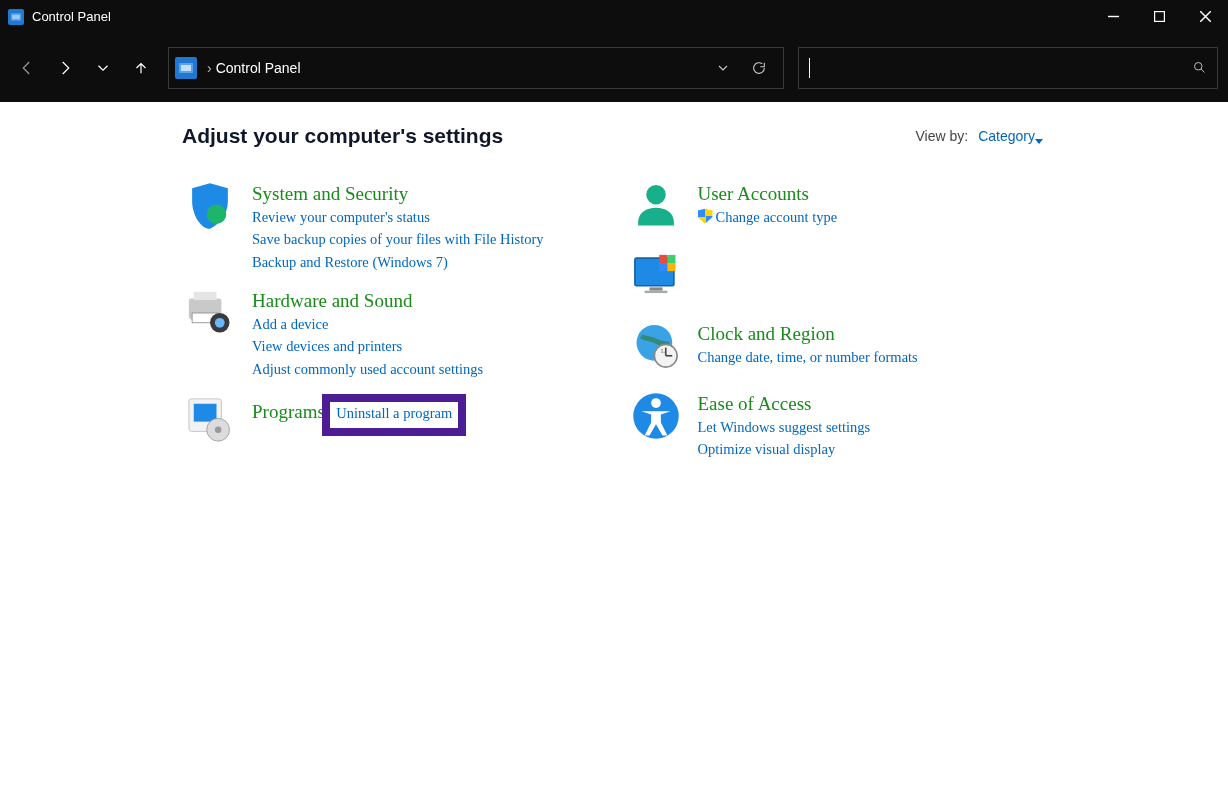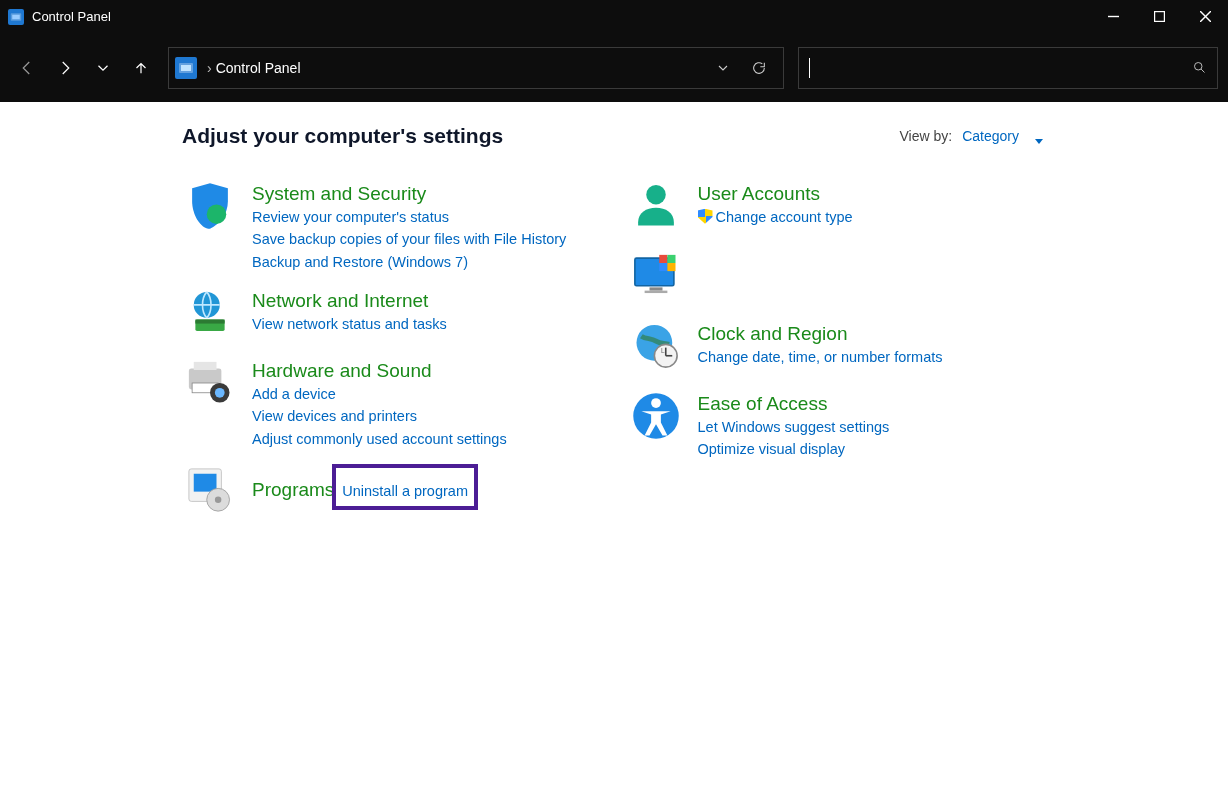--- a/index.html
+++ b/index.html
@@ -27,32 +27,32 @@
   .addrbar .tail svg { width:16px; height:16px; stroke:#ccc; stroke-width:1.6; fill:none; }
   .searchbar { width:420px; height:42px; border:1px solid #3a3a3a; background:#0d0d0d; display:flex; align-items:center; margin-left:10px; padding:0 10px; }
   .searchbar .cursor { width:1px; height:20px; background:#fff; }
   .searchbar .sp { flex:1; }
   .searchbar svg { width:15px; height:15px; stroke:#bbb; stroke-width:1.6; fill:none; }
   
   .content { padding:22px 185px 0 182px; position:relative; }
   .header-row { display:flex; align-items:center; margin-bottom:32px; }
   .page-heading { color:#0f172a; font-size:21px; font-weight:700; }
   .viewby { color:#444; font-size:14px; margin-left:auto; margin-right:10px;}
-  .viewsel { color:#0067c0; font-size:14px; display:inline-flex; align-items:flex-end; gap:16px;}
+  .viewsel { color:#0067c0; font-size:14px; display:inline-flex; align-items:flex-end; gap:0;}
   .viewsel .caret { width:0; height:0; border-left:4px solid transparent; border-right:4px solid transparent; border-top:5px solid #0067c0; margin-top:2px;}
-  .columns { display:flex; gap:30px; }
+  .columns { display:flex; gap:30px;font-family:Liberation Serif, serif; }
   .col { flex:1; }
   .category { display:flex; margin-bottom:14px; }
   .caticon { width:56px; height:56px; flex-shrink:0; margin-right:14px; display:flex; align-items:flex-start; justify-content:center; }
   .caticon svg { width:52px; height:52px; }
   .cattext { padding-top:2px; }
   .cattitle { color:#1a8a1a; font-size:19px; font-weight:400; line-height:1.25; }
   .catlink { display:block; color:#0067c0; font-size:14.5px; line-height:1.55; text-decoration:none; }
   .catlink.shield::before { content:""; display:inline-block; width:15px; height:15px; margin-right:3px; vertical-align:-2px; background: conic-gradient(#ffd500 0 25%, #2e8bff 25% 50%, #ffd500 50% 75%, #2e8bff 75% 100%); clip-path: polygon(50% 0, 100% 12%, 100% 55%, 50% 100%, 0 55%, 0 12%);}
-  .highlight-box { border:4px solid #4c1d95; padding:12px 6px 3px 6px; display:inline-block; margin-top:-2px; margin-left:-6px;}
+  .highlight-box { border:8px solid #4c1d95; padding:0 6px 3px 6px; display:inline-block; margin-top:-2px; margin-left:-6px;}
 </style>
 </head>
 <body>
 
 <div class="titlebar">
   <span class="app-ico">
     <svg viewBox="0 0 16 16">
         <rect x="1" y="3" width="14" height="10" rx="1" fill="#fff" opacity=".25"></rect>
         <rect x="3" y="5" width="10" height="6" fill="#9cf"></rect>
       </svg>
@@ -153,34 +153,20 @@
             </svg>
         </div>
         <div class="cattext">
           <a class="cattitle">System and Security</a>
           <a class="catlink">Review your computer's status</a>
           <a class="catlink">Save backup copies of your files with File History</a>
           <a class="catlink">Backup and Restore (Windows 7)</a>
         </div>
       </div>
 
-      <div class="category">
-        <div class="caticon">
-          <svg viewBox="0 0 64 64">
-              <circle cx="28" cy="22" r="16" fill="#2196d6"></circle>
-              <path d="M12 22h32M28 6c7 8 7 24 0 32M28 6c-7 8-7 24 0 32" stroke="#bfe8ff" stroke-width="2" fill="none"></path>
-              <rect x="14" y="40" width="36" height="14" rx="2" fill="#39a845"></rect>
-              <rect x="14" y="40" width="36" height="5" fill="#2c7a33"></rect>
-            </svg>
-        </div>
-        <div class="cattext">
-          <a class="cattitle">Network and Internet</a>
-          <a class="catlink">View network status and tasks</a>
-        </div>
-      </div>
 
       <div class="category">
         <div class="caticon">
           <svg viewBox="0 0 64 64">
               <rect x="6" y="14" width="40" height="26" rx="3" fill="#c9c9c9"></rect>
               <rect x="12" y="6" width="28" height="10" fill="#e5e5e5"></rect>
               <rect x="10" y="32" width="32" height="12" fill="#fff" stroke="#888"></rect>
               <circle cx="44" cy="44" r="12" fill="#3a3a3a"></circle>
               <circle cx="44" cy="44" r="6" fill="#6ab7ff"></circle>
             </svg>

